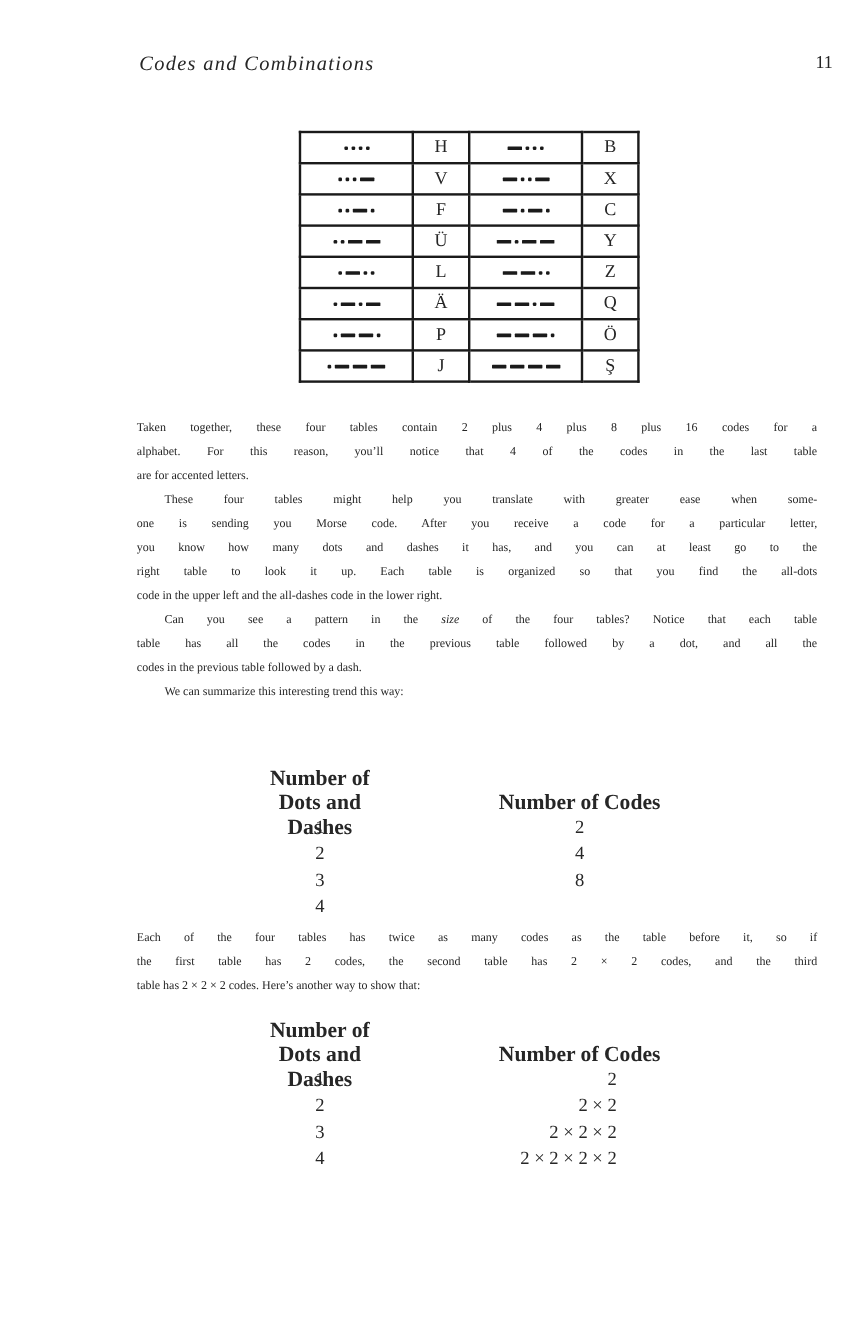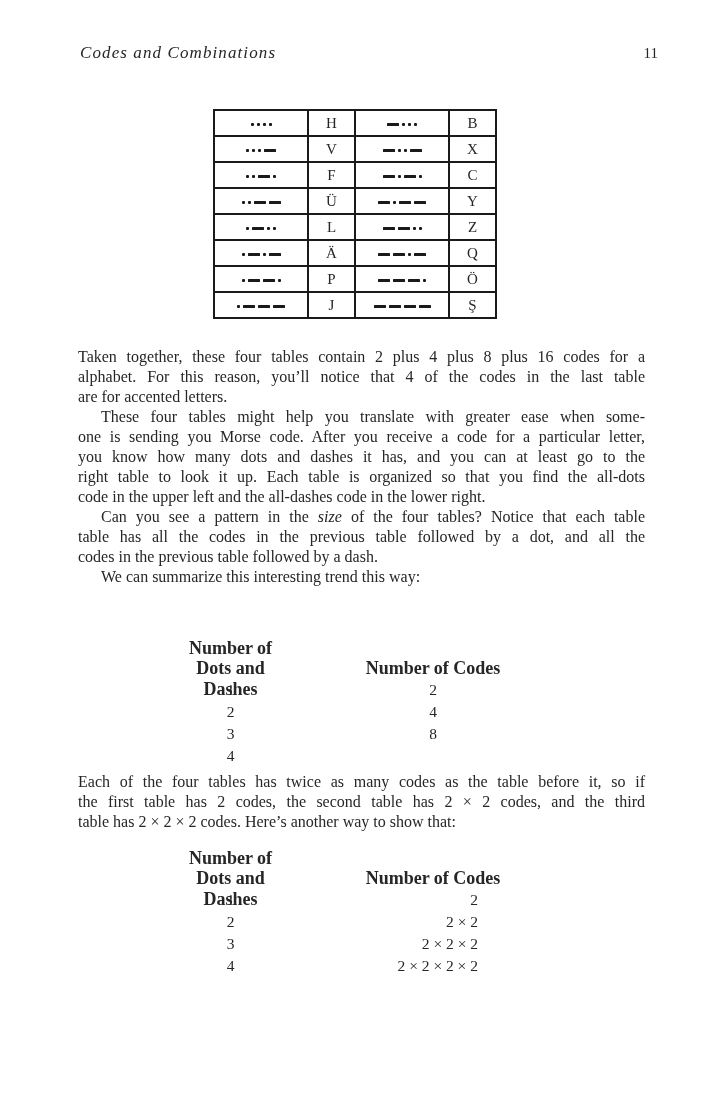--- a/index.html
+++ b/index.html
@@ -1,18 +1,18 @@
 <!DOCTYPE html>
 <html><head>
 <meta charset="utf-8">
 <style>
   html,body { margin:0; padding:0; background:#ffffff; }
   .page {
     position:relative; width:664px; height:1108px; background:#ffffff;
-    font-family:"Liberation Serif", serif; color:#262626; overflow:hidden;
+    font-family:"Liberation Serif", serif; color:#262626; overflow:hidden;margin-left:36px;
   }
 
   
   .header-title {
     position:absolute; left:80px; top:43px; font-style:italic;
     font-size:17px; letter-spacing:1.1px; line-height:20px;
   }
   .page-number {
     position:absolute; left:78px; top:43px; width:580px; text-align:right;
     font-size:15px; line-height:20px;
@@ -29,37 +29,37 @@
   .dot {
     display:inline-block; width:3px; height:3px; background:#1a1a1a;
     border-radius:1px; margin:0 1.5px; vertical-align:middle;
   }
   .dash {
     display:inline-block; width:12px; height:3px; background:#1a1a1a;
     border-radius:0.5px; margin:0 1.5px; vertical-align:middle;
   }
 
   
-  .tb { position:absolute; left:78px; width:567px; font-size:16px; }
+  .tb { position:absolute; left:78px; width:567px; font-size:10px; }
   #text-block-1 { top:347px; }
   #text-block-2 { top:772px; }
   .line { height:20px; line-height:20px; }
   .line.just { text-align:justify; text-align-last:justify; }
   .line.indent { text-indent:23px; }
   .it { font-style:italic; }
 
   
   .sum { position:absolute; left:78px; width:567px; font-size:15.5px; }
   #summary-table-1 { top:639px; }
   #summary-table-2 { top:849px; }
   .sum .r { position:relative; height:22px; line-height:22px; }
   .sum .hl1 { height:19px; line-height:19px; }
   .sum .hl2 { height:21px; line-height:21px; }
   .sum .c1 { position:absolute; left:95px; width:115px; text-align:center; }
-  .sum .c2 { position:absolute; left:255px; width:200px; text-align:center; }
+  .sum .c2 { position:absolute; left:269px; width:200px; text-align:center; }
   .sum .bold { font-weight:bold; font-size:18px; }
   #summary-table-2 .val2 { left:200px; width:200px; text-align:right; }
 </style>
 </head>
 <body>
 
 <div class="page">
 
   <div class="header-title">Codes and Combinations</div>
   <div class="page-number">11</div>

